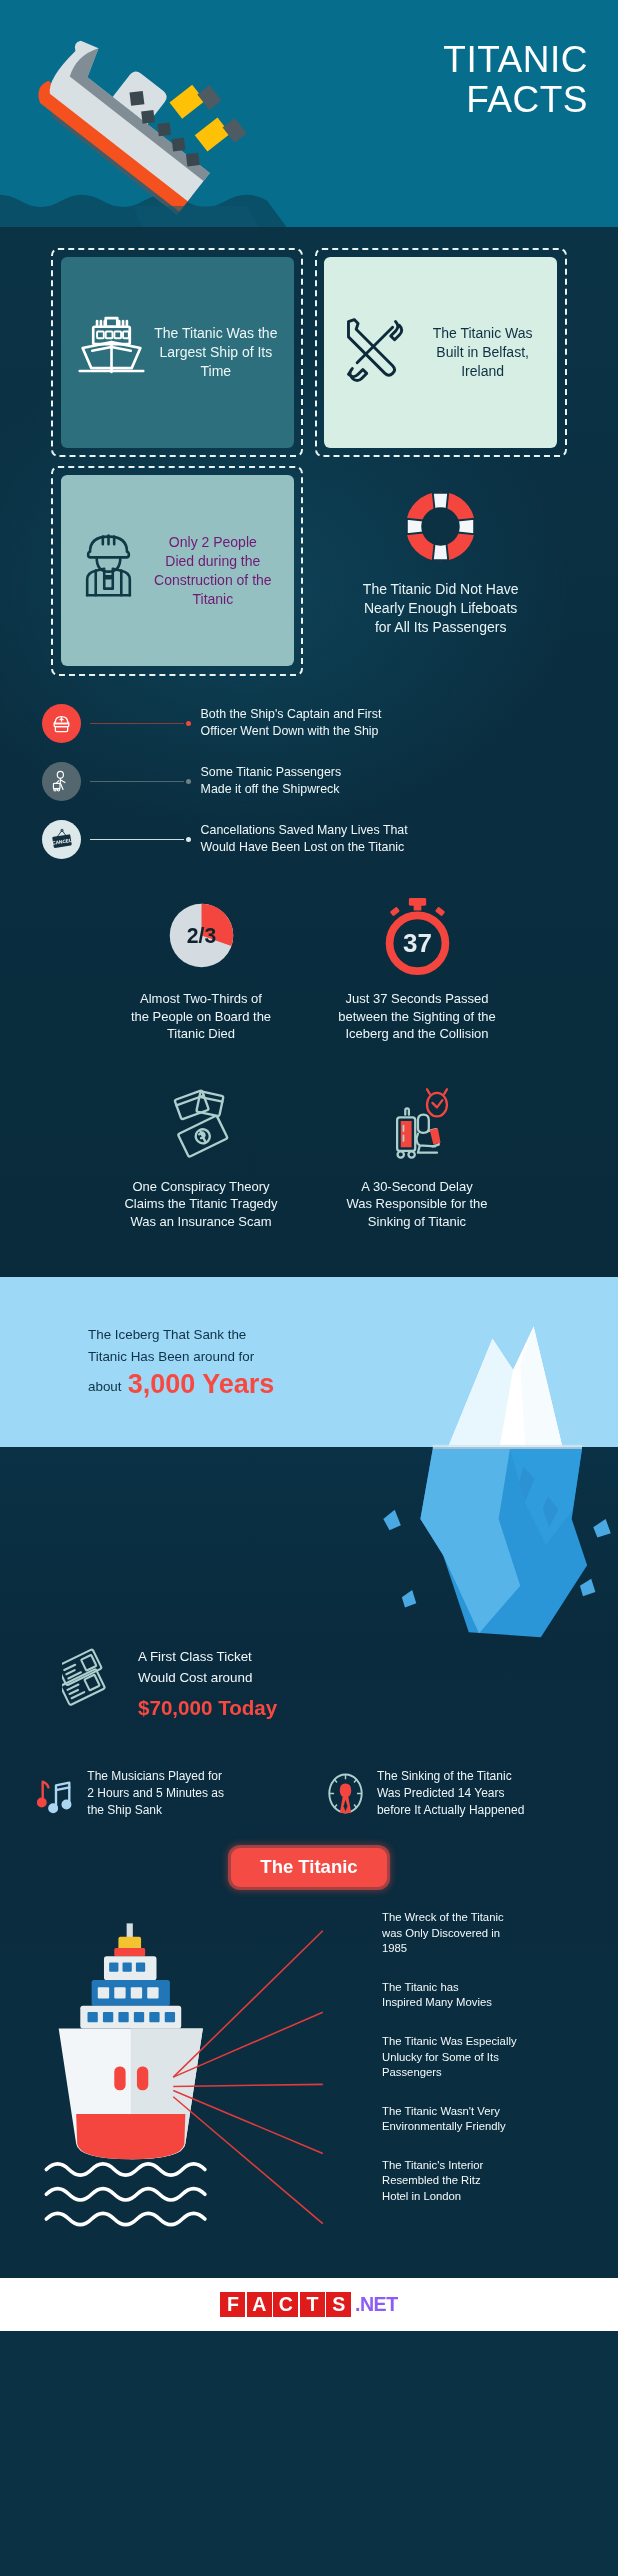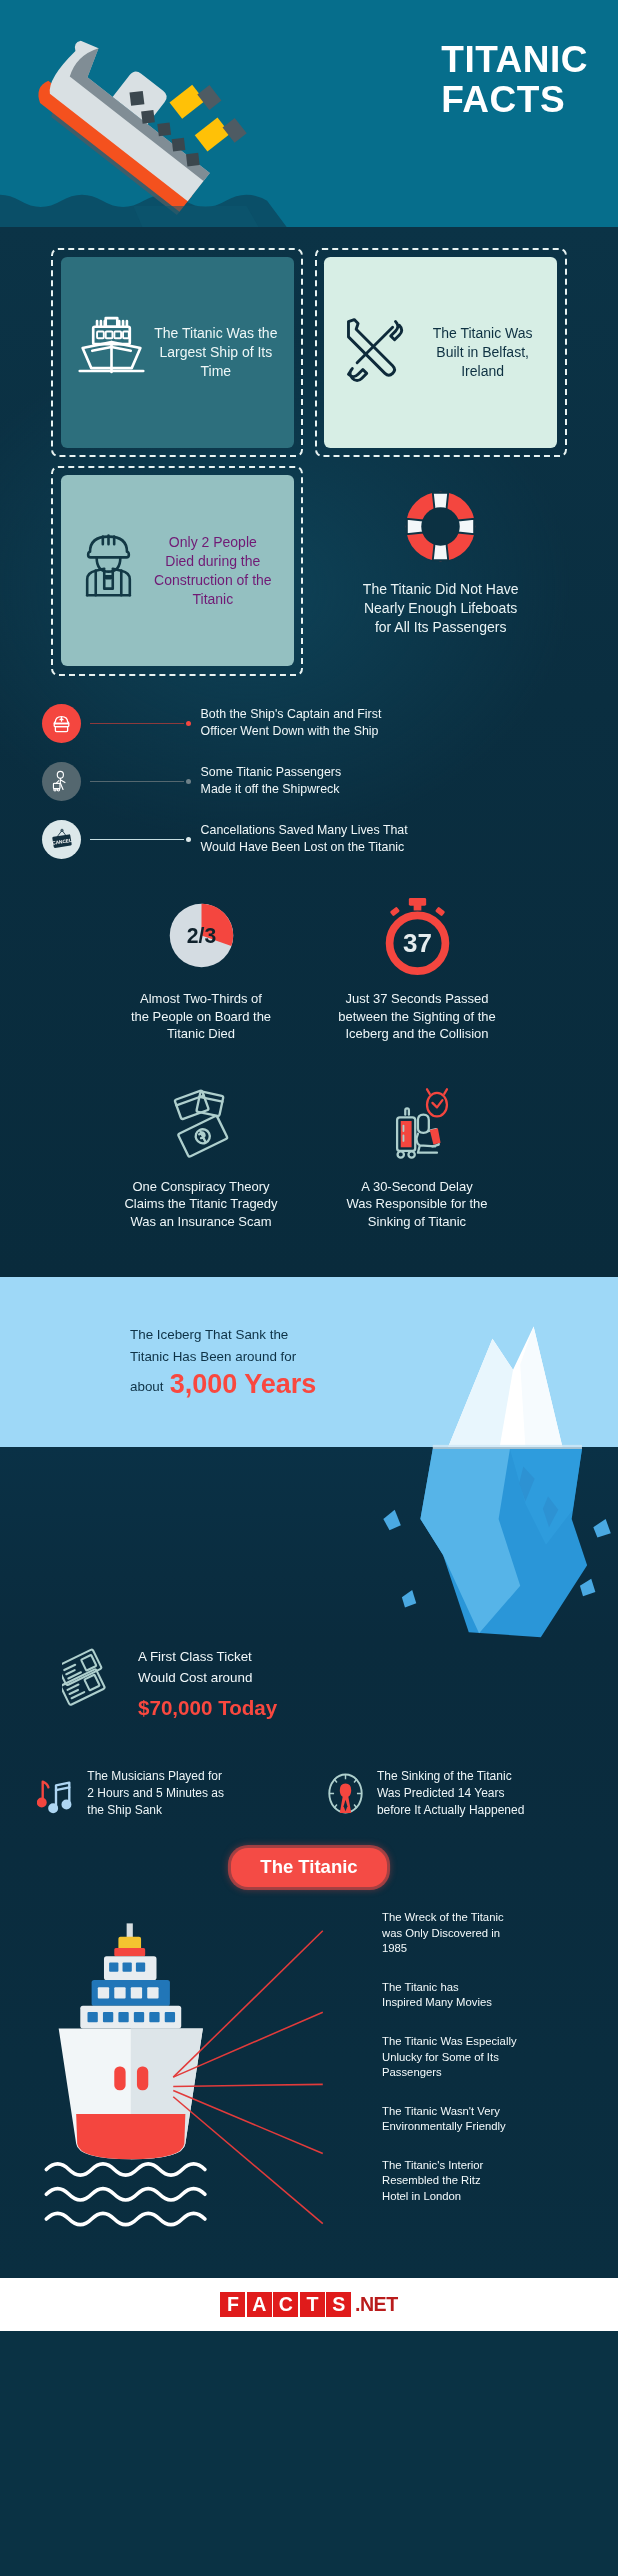--- a/index.html
+++ b/index.html
@@ -14,24 +14,24 @@
   
   .header {
     position: relative;
     height: 227px;
     background: #066e8c;
     overflow: hidden;
   }
   .header-title {
     position: absolute;
     right: 30px; top: 40px;
-    text-align: left;
+    text-align: right;
     color: #ffffff;
     font-size: 37px;
-    font-weight: bold;
+    font-weight: normal;
     line-height: 1.08;
     letter-spacing: 0.5px;
   }
   .ship-wrap { position:absolute; left:-20.6px; top:26px; width:319px; height:216px; }
 
   
   .body-dark {
     position: relative;
     background:
       radial-gradient(ellipse 464px 361px at 40% 361px, #0e4257 0%, rgba(14,66,87,0) 70%),
@@ -105,21 +105,21 @@
   .ice-top {
     position:absolute; left:0; top:0; width:618px; height:170px;
     background:#9ed8f7;
   }
   .ice-bottom {
     position:absolute; left:0; top:170px; width:618px; height:193px;
     background: linear-gradient(180deg,#0a3146 0%, #0a2b3d 100%);
   }
   .ice-caption {
     position:absolute; left: 88px; top: 47px; width: 268px;
-    color:#0e3246; font-size:13.4px; line-height:1.62; font-weight:400;margin-left:42px;
+    color:#0e3246; font-size:13.4px; line-height:1.62; font-weight:400;
   }
   .ice-big { color:#f9483f; font-size:27px; font-weight:bold; line-height:1; }
   .ice-art { position:absolute; left: 371px; top: 0; width: 247px; height: 363px; }
 
   
   .ticket-sec { position:relative; height: 124px; }
   .ticket-row { position:absolute; left: 62px; top: 7.2px; display:flex; align-items:center; gap: 20px; }
   .ticket-text { color:#f2f8fa; font-size: 13.4px; line-height:1.55; }
   .ticket-big { color:#f9483f; font-size:20.6px; font-weight:bold; }
 
@@ -129,21 +129,21 @@
   .mini-icon { flex:0 0 40px; height:43px; display:flex; align-items:center; justify-content:center; }
   .mini-text { color:#eef6f8; font-size:12px; line-height:1.42; white-space: pre-line; }
 
   
   .badge-wrap { display:flex; justify-content:center; padding: 29px 0 15.5px 0; }
   .badge {
     background:#f44b45;
     color:#ffffff;
     font-size:18.5px; font-weight:bold;
     padding: 8.2px 29px;
-    border-radius: 17px;
+    border-radius: 9px;
     box-shadow: 0 0 0 3.1px rgba(244,75,69,.55), 0 0 7.2px 3.1px rgba(244,75,69,.35);
   }
 
   
   .final-sec { position:relative; height: 371px; }
   .final-ship { position:absolute; left: 36px; top: 10.3px; width: 206px; height: 340px; }
   .final-rays { position:absolute; left: 170px; top: 5.2px; width: 155px; height: 330px; }
   .final-facts { position:absolute; left: 382px; top: 8px; width: 216px; }
   .final-fact {
     color:#f4fafb; font-size:11.3px; line-height:1.38; margin-bottom: 23px; white-space: pre-line;
@@ -153,21 +153,21 @@
   .footer { position:relative; height: 53px; background:#ffffff; display:flex; align-items:center; justify-content:center; }
   .logo { display:flex; align-items:center; }
   .logo-letter {
     background:#e01b1b; color:#ffffff;
     width: 25px; height: 25px;
     font-size: 19.6px; font-weight:bold;
     display:flex; align-items:center; justify-content:center;
     margin-right: 1.5px;
     font-family: "Liberation Sans", sans-serif;
   }
-  .logo-net { color:#b91c1c; font-size:19.6px; font-weight:bold; margin-left:2.1px; letter-spacing:-0.5px; }
+  .logo-net { color:#8b5cf6; font-size:19.6px; font-weight:bold; margin-left:2.1px; letter-spacing:-0.5px; }
 </style>
 </head>
 <body>
 
 <div class="page">
 
   <div class="header">
     <div class="ship-wrap">
       <svg viewBox="0 0 620 420" width="319" height="216">
 

